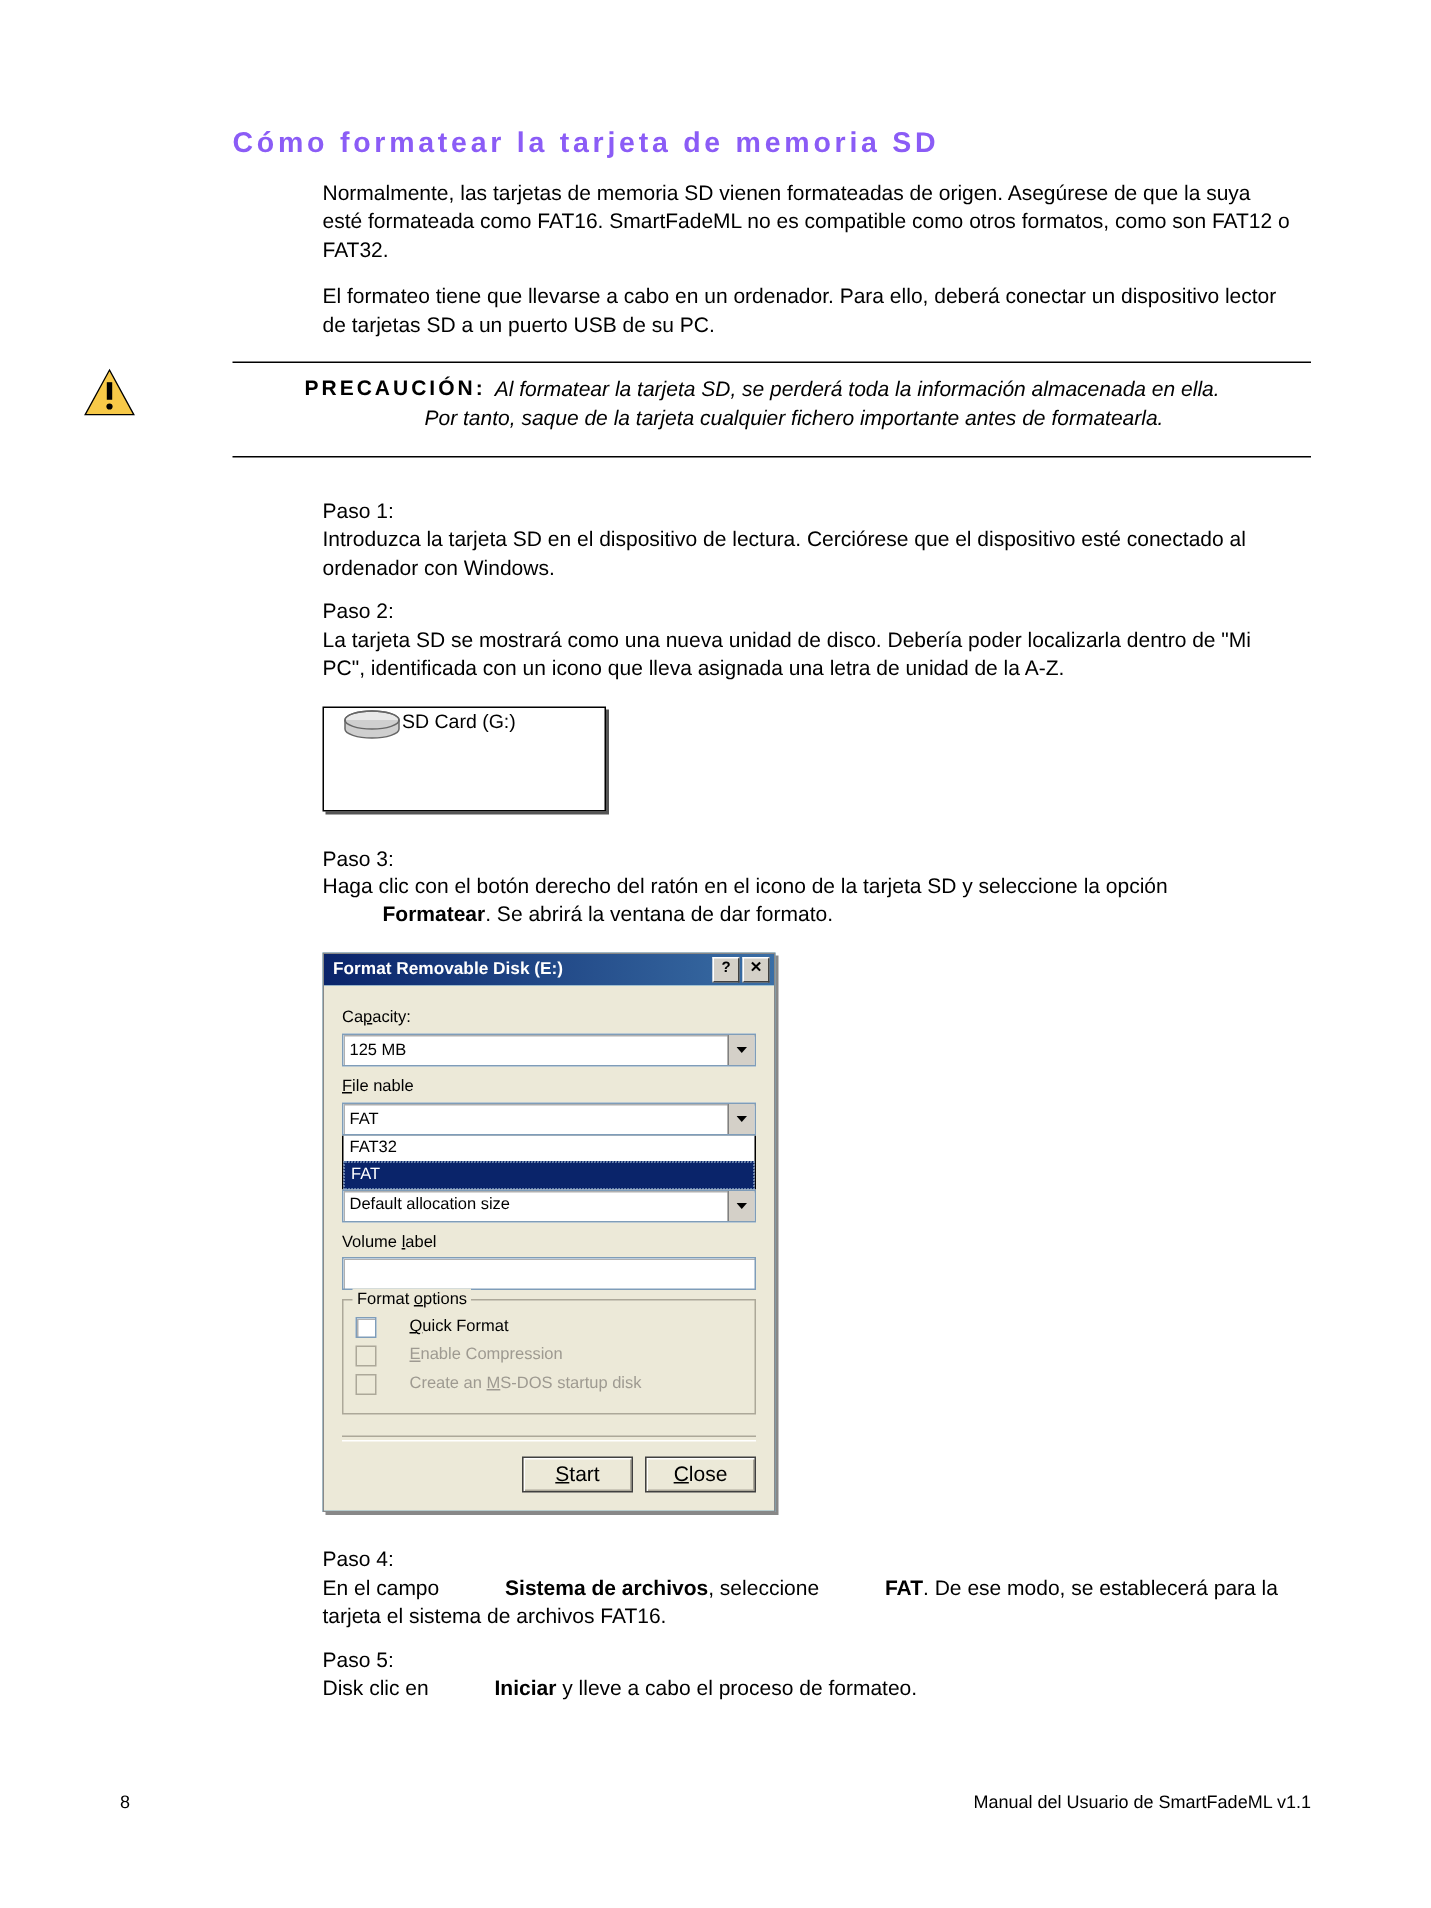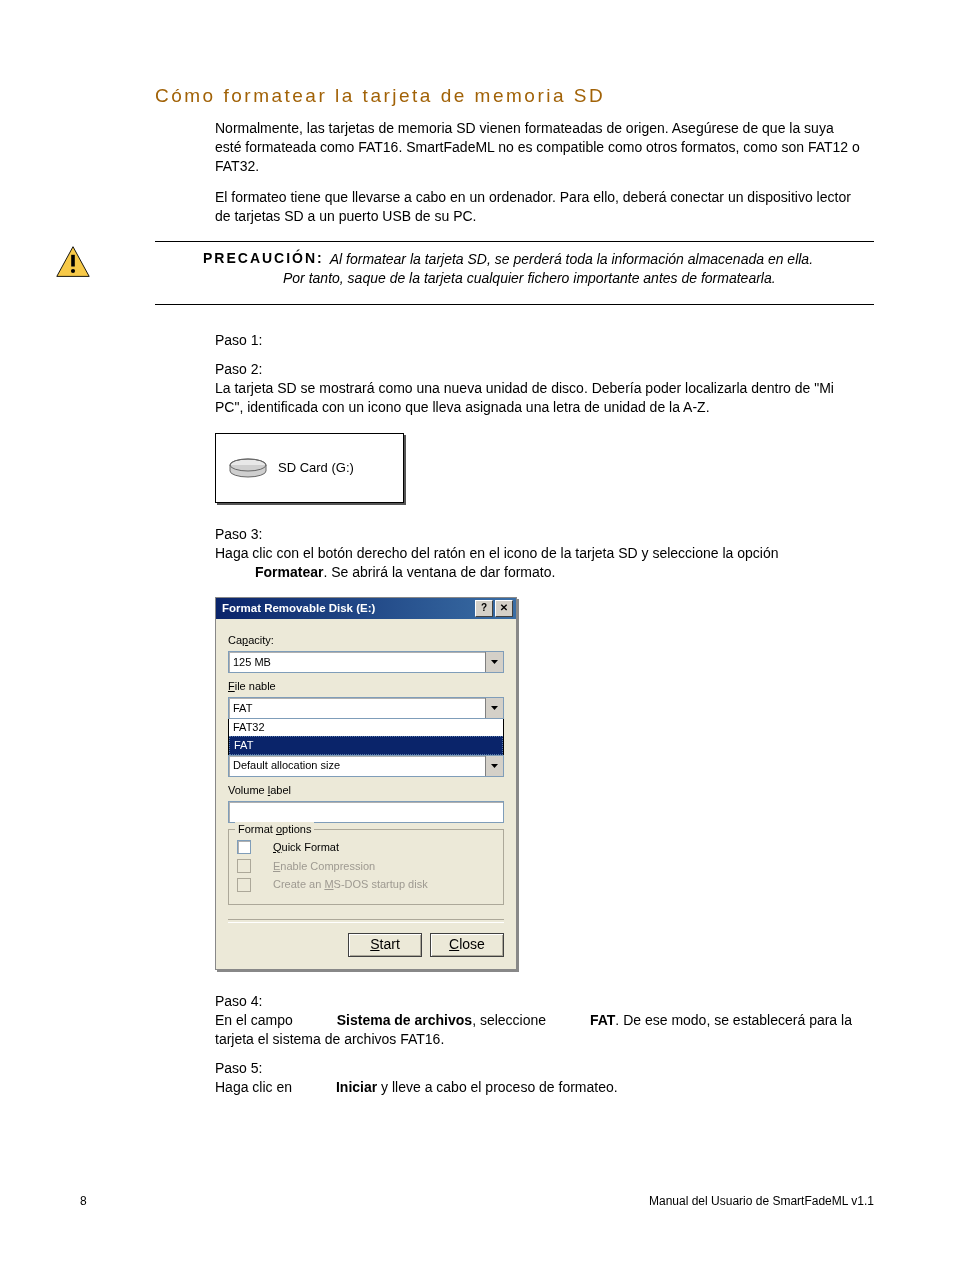--- a/index.html
+++ b/index.html
@@ -10,24 +10,24 @@
   }
   .page {
     width: 954px;
     height: 1272px;
     position: relative;
     box-sizing: border-box;
     padding: 85px 80px 0 80px;
   }
   .section-title {
     font-size: 19px;
-    font-weight: normal;
+    font-weight: bold;
     letter-spacing: 2.5px;
     margin: 0 0 12px 75px;
-    color: #a16207;
+    color: #8b5cf6;
   }
   .intro {
     margin-left: 135px;
     margin-right: 10px;
     font-size: 14px;
     line-height: 1.35;
   }
   .intro p { margin: 0 0 12px 0; }
   hr.rule {
     border: none;
@@ -77,23 +77,22 @@
   .step-body { flex: 1; }
   .step-body b { font-weight: bold; padding-left: 40px; }
 
   .sd-box {
     margin: 6px 0 12px 0;
     width: 175px;
     height: 68px;
     border: 1px solid #000;
     box-shadow: 2px 2px 0 #555;
     display: flex;
-    align-items: center;
+    align-items: flex-start;
     padding-left: 12px;
-    gap: 10px;
     font-size: 13px;
     font-family: Tahoma, Arial, sans-serif;
     background: #fff;
   }
   .sd-disk {
     width: 40px;
     height: 22px;
   }
 
   .win-dialog {
@@ -263,20 +262,21 @@
       <span style="width:6px"></span>
       <span class="caution-text">Al formatear la tarjeta SD, se perderá toda la información almacenada en ella.</span>
     </div>
     <span class="caution-text caution-indent">Por tanto, saque de la tarjeta cualquier fichero importante antes de formatearla.</span>
   </div>
   <hr class="rule">
 
   <div class="steps">
     <div class="step-row">
       <div class="step-label">Paso 1:</div>
+      <div class="step-body">Introduzca la tarjeta SD en el dispositivo de lectura. Cerciórese que el dispositivo esté conectado al ordenador con Windows.</div>
     </div>
 
     <div class="step-row">
       <div class="step-label">Paso 2:</div>
       <div class="step-body">La tarjeta SD se mostrará como una nueva unidad de disco. Debería poder localizarla dentro de "Mi PC", identificada con un icono que lleva asignada una letra de unidad de la A-Z.</div>
     </div>
 
     <div class="step-row">
       <div class="step-label"></div>
       <div class="step-body">
@@ -375,21 +375,21 @@
     <div class="step-row">
       <div class="step-label">Paso 4:</div>
       <div class="step-body">
         <span>En el campo </span><b>Sistema de archivos</b><span>, seleccione </span><b>FAT</b><span>. De ese modo, se establecerá para la tarjeta el sistema de archivos FAT16.</span>
       </div>
     </div>
 
     <div class="step-row">
       <div class="step-label">Paso 5:</div>
       <div class="step-body">
-        <span>Haga clic en </span><b>Iniciar</b><span> y lleve a cabo el proceso de formateo.</span>
+        <span>Disk clic en </span><b>Iniciar</b><span> y lleve a cabo el proceso de formateo.</span>
       </div>
     </div>
   </div>
 
   <div class="footer">
     <span>8</span>
     <span>Manual del Usuario de SmartFadeML v1.1</span>
   </div>
 </div>
 

